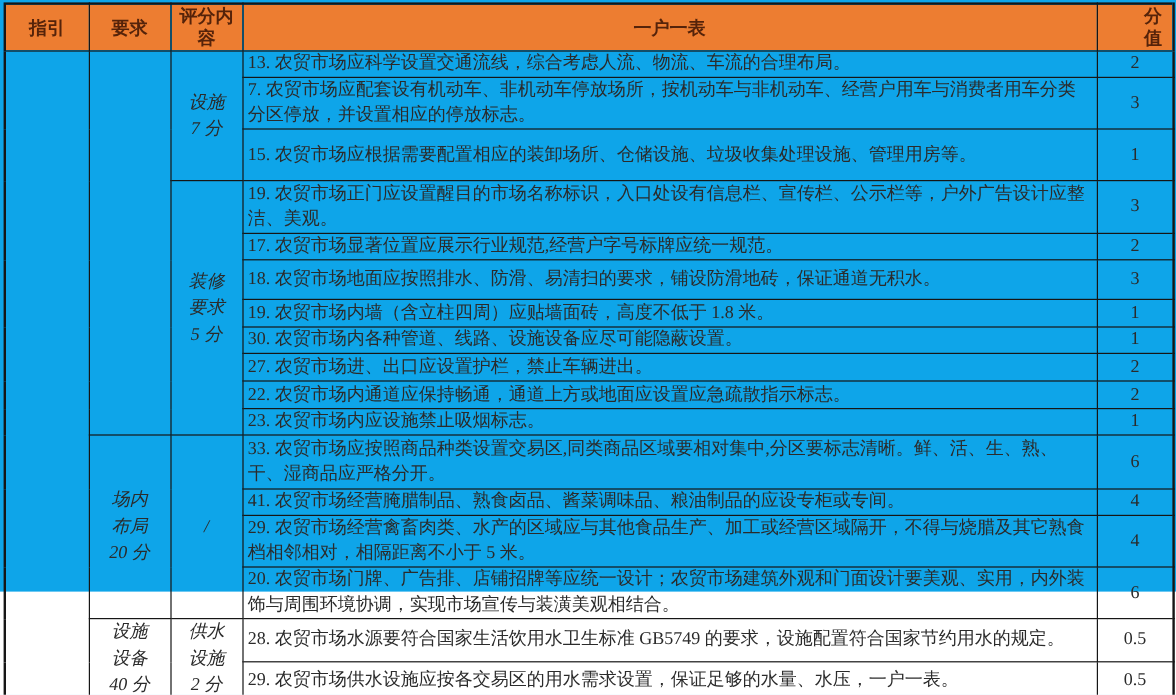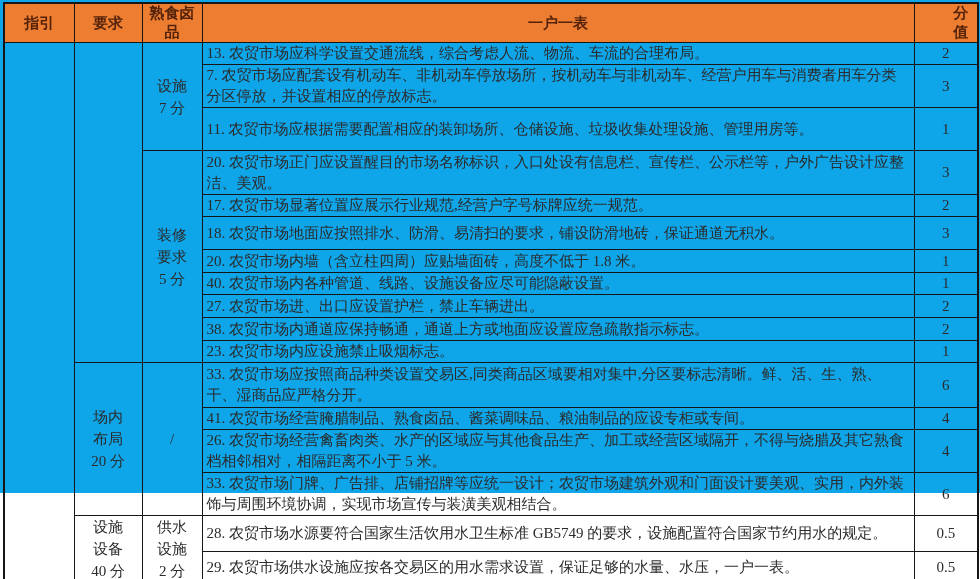--- a/index.html
+++ b/index.html
@@ -41,20 +41,21 @@
   thead th:first-child { border-left-width: 2px; }
   thead th:last-child  { border-right-width: 2px; padding-left: 34px; }
   
   td.group-cell {
     text-align: center;
     vertical-align: middle;
     font-size: 15px;
     line-height: 22px;
     color: #2b2b2b;
     white-space: pre-line;
+    font-style: italic;
   }
   td.criteria-cell {
     font-size: 15px;
     line-height: 21px;
     color: #2b2b2b;
     text-align: left;
     vertical-align: middle;
     padding-left: 5px;
     padding-right: 3px;
     font-family: Liberation Serif, serif;
@@ -77,95 +78,95 @@
       <col style="width:70px">
         <col style="width:68px">
         <col style="width:60px">
         <col style="width:712px">
         <col style="width:64px">
     </colgroup>
     <thead>
       <tr>
         <th>指引</th>
         <th>要求</th>
-        <th>熟食卤品</th>
+        <th>评分内容</th>
         <th>一户一表</th>
         <th>分值</th>
       </tr>
     </thead>
     <tbody>
       <tr style="height:22px">
         <td class="group-cell" rowspan="17"></td>
         <td class="group-cell" rowspan="11"></td>
         <td class="group-cell" rowspan="3">设施
 7 分</td>
         <td class="criteria-cell">13. 农贸市场应科学设置交通流线，综合考虑人流、物流、车流的合理布局。</td>
         <td class="score-cell">2</td>
       </tr>
       <tr style="height:43px">
         <td class="criteria-cell">7. 农贸市场应配套设有机动车、非机动车停放场所，按机动车与非机动车、经营户用车与消费者用车分类分区停放，并设置相应的停放标志。</td>
         <td class="score-cell">3</td>
       </tr>
       <tr style="height:43px">
-        <td class="criteria-cell">11. 农贸市场应根据需要配置相应的装卸场所、仓储设施、垃圾收集处理设施、管理用房等。</td>
+        <td class="criteria-cell">15. 农贸市场应根据需要配置相应的装卸场所、仓储设施、垃圾收集处理设施、管理用房等。</td>
         <td class="score-cell">1</td>
       </tr>
       <tr style="height:44px">
         <td class="group-cell" rowspan="8">装修
 要求
 5 分</td>
-        <td class="criteria-cell">20. 农贸市场正门应设置醒目的市场名称标识，入口处设有信息栏、宣传栏、公示栏等，户外广告设计应整洁、美观。</td>
+        <td class="criteria-cell">19. 农贸市场正门应设置醒目的市场名称标识，入口处设有信息栏、宣传栏、公示栏等，户外广告设计应整洁、美观。</td>
         <td class="score-cell">3</td>
       </tr>
       <tr style="height:22px">
         <td class="criteria-cell">17. 农贸市场显著位置应展示行业规范,经营户字号标牌应统一规范。</td>
         <td class="score-cell">2</td>
       </tr>
       <tr style="height:33px">
         <td class="criteria-cell">18. 农贸市场地面应按照排水、防滑、易清扫的要求，铺设防滑地砖，保证通道无积水。</td>
         <td class="score-cell">3</td>
       </tr>
       <tr style="height:23px">
-        <td class="criteria-cell">20. 农贸市场内墙（含立柱四周）应贴墙面砖，高度不低于 1.8 米。</td>
+        <td class="criteria-cell">19. 农贸市场内墙（含立柱四周）应贴墙面砖，高度不低于 1.8 米。</td>
         <td class="score-cell">1</td>
       </tr>
       <tr style="height:22px">
-        <td class="criteria-cell">40. 农贸市场内各种管道、线路、设施设备应尽可能隐蔽设置。</td>
+        <td class="criteria-cell">30. 农贸市场内各种管道、线路、设施设备应尽可能隐蔽设置。</td>
         <td class="score-cell">1</td>
       </tr>
       <tr style="height:23px">
         <td class="criteria-cell">27. 农贸市场进、出口应设置护栏，禁止车辆进出。</td>
         <td class="score-cell">2</td>
       </tr>
       <tr style="height:23px">
-        <td class="criteria-cell">38. 农贸市场内通道应保持畅通，通道上方或地面应设置应急疏散指示标志。</td>
+        <td class="criteria-cell">22. 农贸市场内通道应保持畅通，通道上方或地面应设置应急疏散指示标志。</td>
         <td class="score-cell">2</td>
       </tr>
       <tr style="height:22px">
         <td class="criteria-cell">23. 农贸市场内应设施禁止吸烟标志。</td>
         <td class="score-cell">1</td>
       </tr>
       <tr style="height:45px">
         <td class="group-cell" rowspan="4">场内
 布局
 20 分</td>
         <td class="group-cell" rowspan="4">/</td>
         <td class="criteria-cell">33. 农贸市场应按照商品种类设置交易区,同类商品区域要相对集中,分区要标志清晰。鲜、活、生、熟、干、湿商品应严格分开。</td>
         <td class="score-cell">6</td>
       </tr>
       <tr style="height:22px">
         <td class="criteria-cell">41. 农贸市场经营腌腊制品、熟食卤品、酱菜调味品、粮油制品的应设专柜或专间。</td>
         <td class="score-cell">4</td>
       </tr>
       <tr style="height:43px">
-        <td class="criteria-cell">26. 农贸市场经营禽畜肉类、水产的区域应与其他食品生产、加工或经营区域隔开，不得与烧腊及其它熟食档相邻相对，相隔距离不小于 5 米。</td>
+        <td class="criteria-cell">29. 农贸市场经营禽畜肉类、水产的区域应与其他食品生产、加工或经营区域隔开，不得与烧腊及其它熟食档相邻相对，相隔距离不小于 5 米。</td>
         <td class="score-cell">4</td>
       </tr>
       <tr style="height:43px">
-        <td class="criteria-cell">33. 农贸市场门牌、广告排、店铺招牌等应统一设计；农贸市场建筑外观和门面设计要美观、实用，内外装饰与周围环境协调，实现市场宣传与装潢美观相结合。</td>
+        <td class="criteria-cell">20. 农贸市场门牌、广告排、店铺招牌等应统一设计；农贸市场建筑外观和门面设计要美观、实用，内外装饰与周围环境协调，实现市场宣传与装潢美观相结合。</td>
         <td class="score-cell">6</td>
       </tr>
       <tr style="height:35px">
         <td class="group-cell" rowspan="2">设施
 设备
 40 分</td>
         <td class="group-cell" rowspan="2">供水
 设施
 2 分</td>
         <td class="criteria-cell">28. 农贸市场水源要符合国家生活饮用水卫生标准 GB5749 的要求，设施配置符合国家节约用水的规定。</td>

